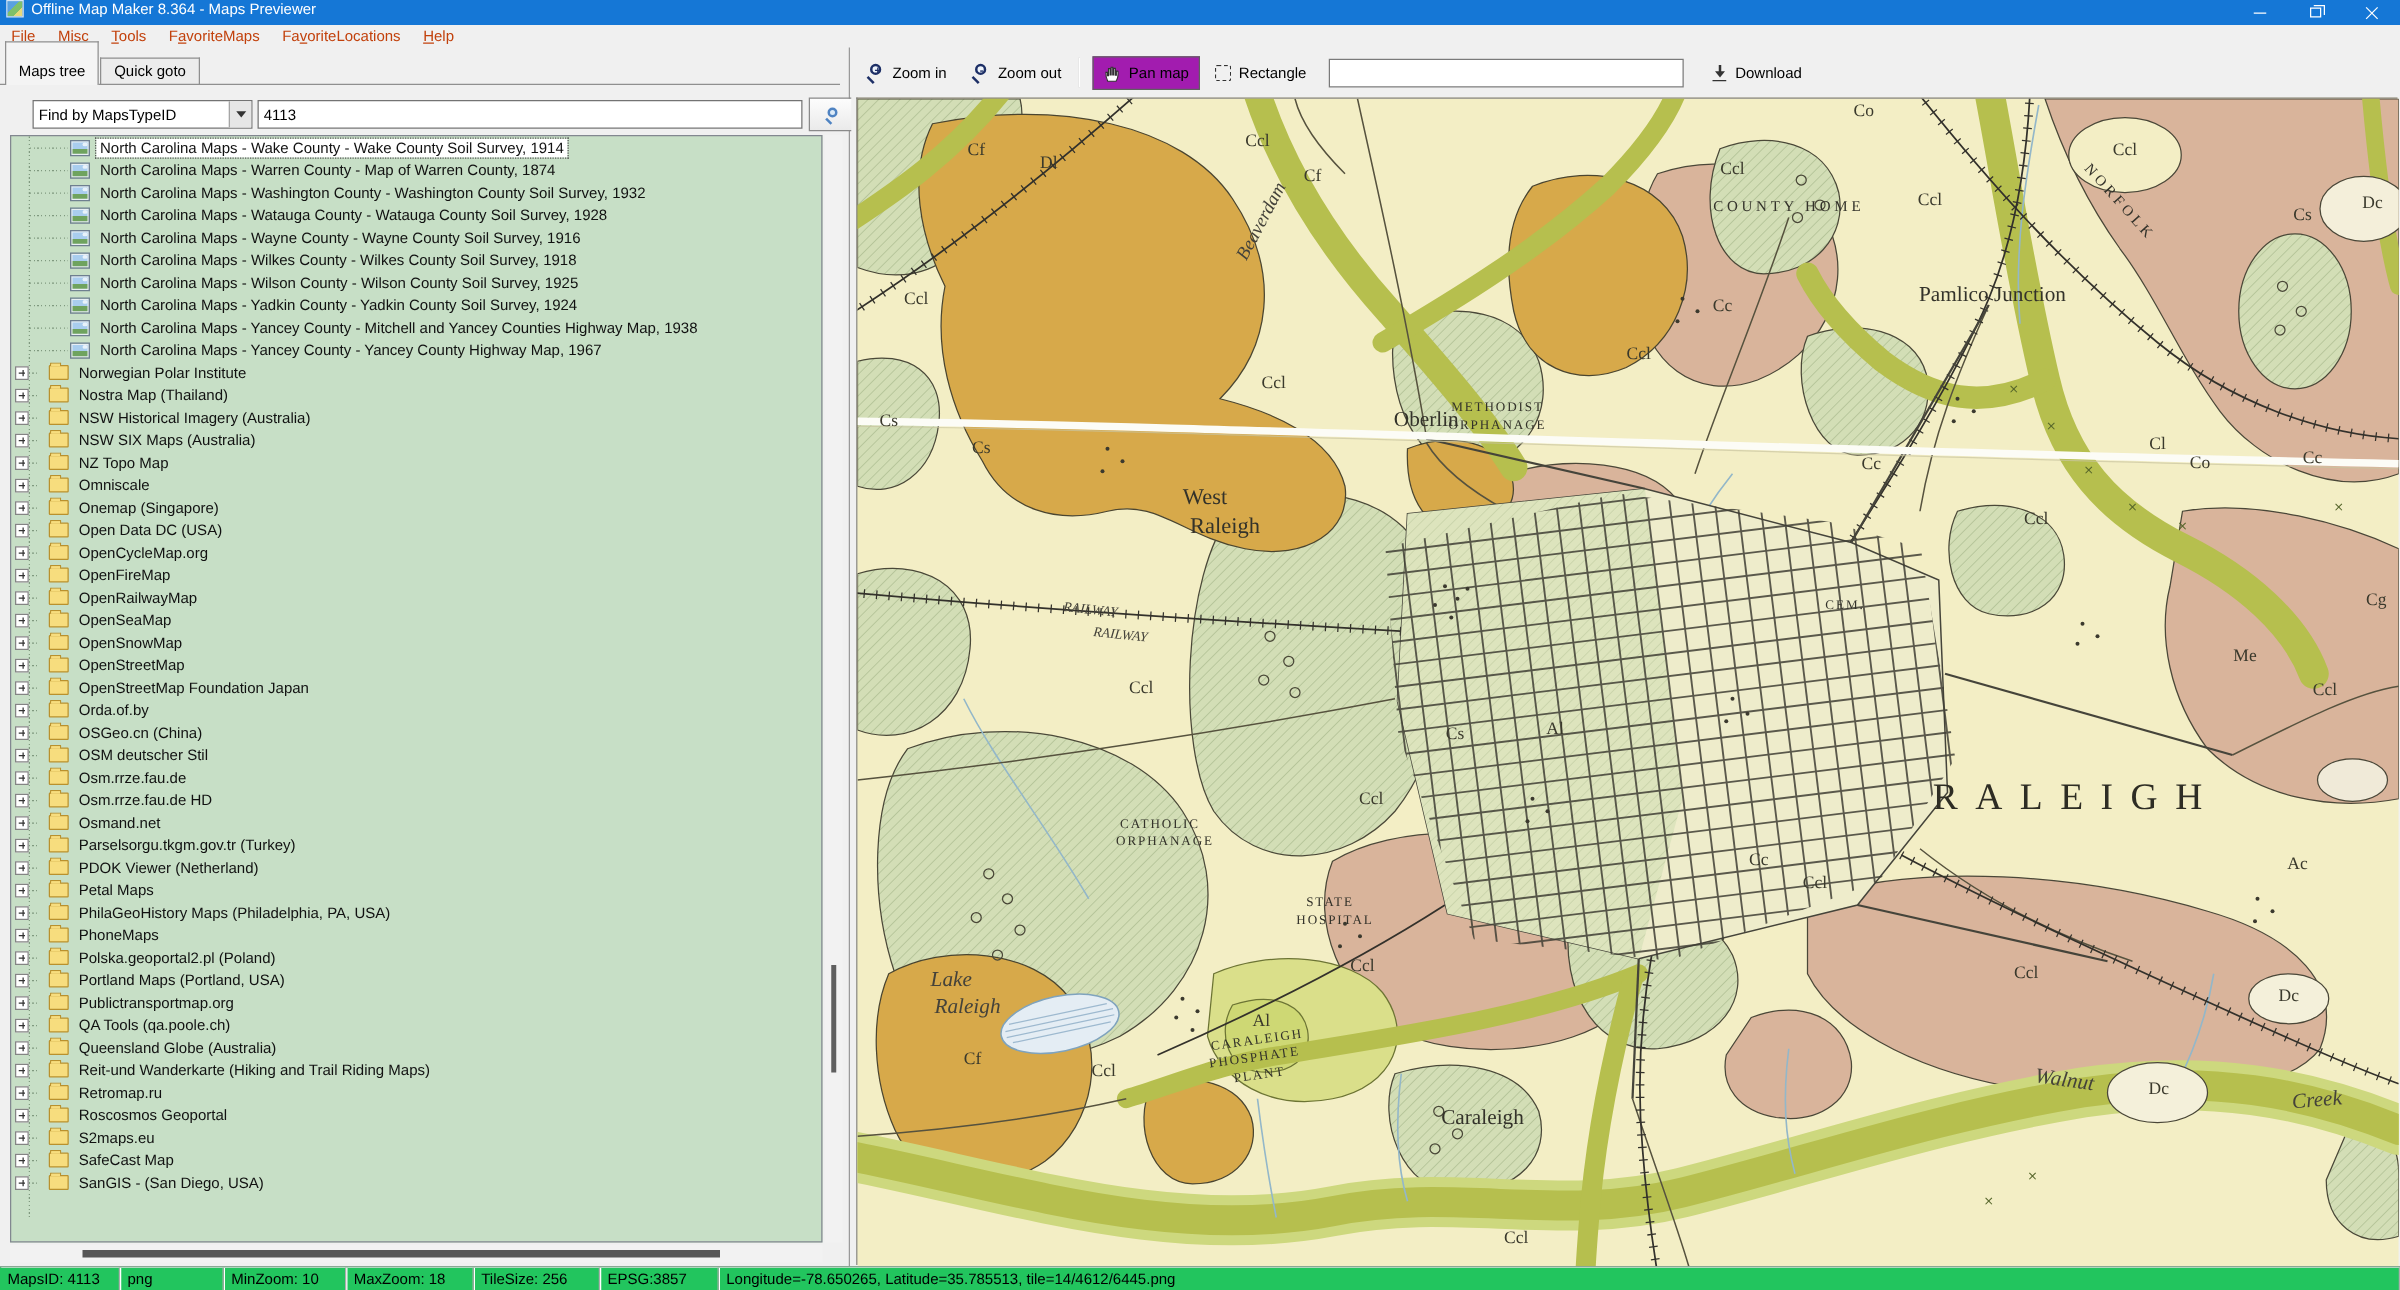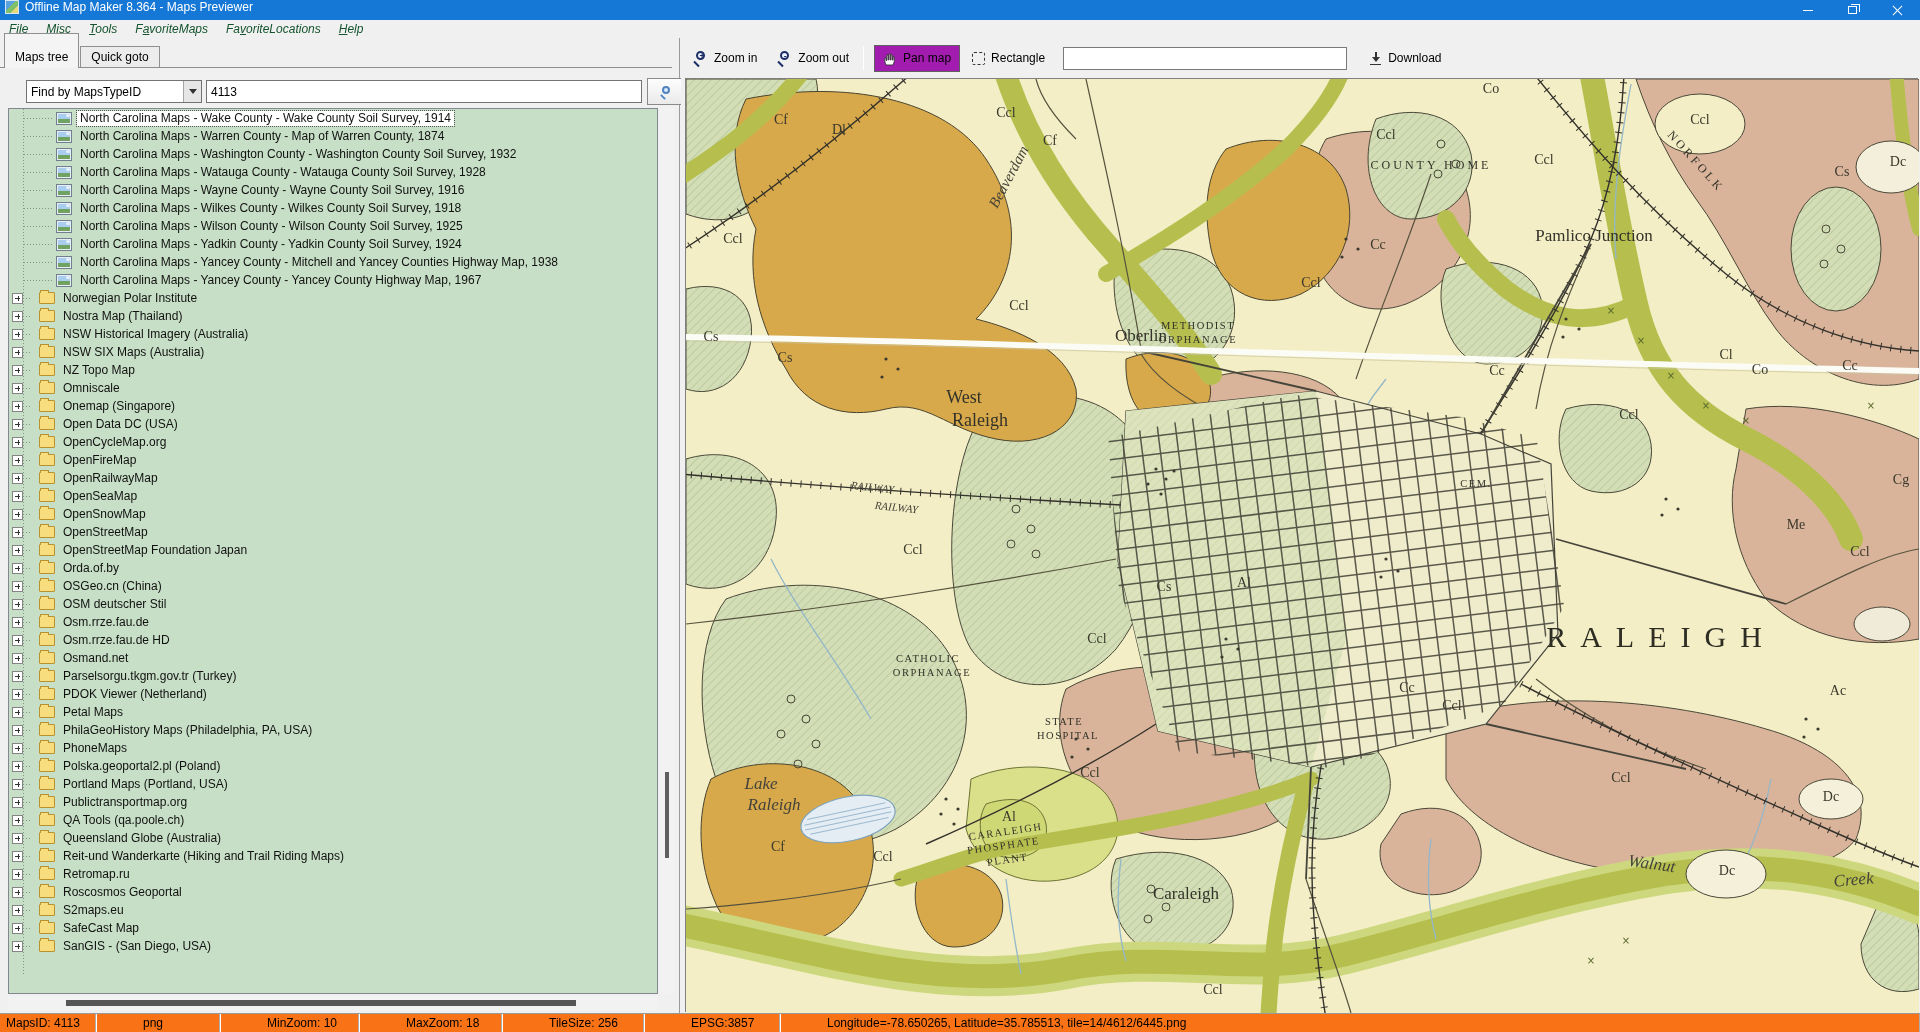--- a/index.html
+++ b/index.html
@@ -15,21 +15,21 @@
   .win-btn { width:45px; height:20px; display:flex; align-items:center; justify-content:center; }
   .glyph-min { width:10px; height:1px; background:#fff; }
   .glyph-max { width:9px; height:8px; border:1px solid #fff; position:relative; background:transparent; }
   .glyph-max::before { content:""; position:absolute; left:2px; top:-3px; width:8px; height:7px; border:1px solid #fff; border-bottom:none; border-left:none; }
   .glyph-close { position:relative; width:11px; height:11px; }
   .glyph-close::before,.glyph-close::after { content:""; position:absolute; left:-1px; top:5px; width:13px; height:1px; background:#fff; }
   .glyph-close::before { transform:rotate(45deg);} .glyph-close::after { transform:rotate(-45deg);}
 
   
   .menubar { position:absolute; left:0; top:20px; width:1920px; height:18px; background:#f0f0f0; display:flex; align-items:center; border-bottom:1px solid #f0f0f0; }
-  .menu-item { font-size:12px; color:#14532d; padding:1px 9px;font-style:italic; }
+  .menu-item { font-size:12px; color:#c2410c; padding:1px 9px; }
   .menu-item u { text-decoration:underline; }
 
   
   .left-panel { position:absolute; left:0; top:38px; width:680px; height:975px; background:#f0f0f0; border-right:1px solid #9a9a9a; }
   .tabs { position:absolute; left:4px; top:6px; height:24px; display:flex; align-items:flex-end; }
   .tab { font-size:12px; padding:3px 10px 4px 10px; border:1px solid #8f8f8f; border-bottom:none; background:#ececec; color:#000; margin-right:1px; }
   .tab.active { background:#f4f4f4; padding-top:16px; position:relative; z-index:2; }
   .tabs-underline { position:absolute; left:0; top:29px; width:672px; height:1px; background:#8f8f8f; }
 
   .search-row { position:absolute; left:16px; top:36px; height:30px; width:624px; }
@@ -96,21 +96,21 @@
   .smallcaps-sm { font-family:"Liberation Serif",serif; font-size:10.5px; letter-spacing:1.5px; fill:#33322a; }
   .serif-md { font-family:"Liberation Serif",serif; font-size:17px; fill:#33322a; }
   .serif-lg { font-family:"Liberation Serif",serif; font-size:18px; fill:#33322a; }
   .italic-sm { font-family:"Liberation Serif",serif; font-style:italic; font-size:11px; fill:#44423a; }
   .italic-md { font-family:"Liberation Serif",serif; font-style:italic; font-size:15px; fill:#44423a; }
   .italic-lg { font-family:"Liberation Serif",serif; font-style:italic; font-size:17px; fill:#44423a; }
   .city { font-family:"Liberation Serif",serif; font-size:30px; letter-spacing:14px; fill:#2e2d24; }
   .marsh { font-family:"DejaVu Sans",sans-serif; font-size:10px; fill:#55652a; }
 
   
-  .statusbar { position:absolute; left:0; top:1013px; width:1920px; height:19px; background:#f97316; border-top:1px solid #9a9a9a; display:flex;gap:41px; }
+  .statusbar { position:absolute; left:0; top:1013px; width:1920px; height:19px; background:#22c55e; border-top:1px solid #9a9a9a; display:flex; }
   .status-seg { font-size:12px; color:#000; padding:2px 6px 0 6px; border-right:1px solid #acacac; box-shadow:1px 0 0 #fff; height:100%; }
 </style>
 </head>
 <body>
 
 <div id="app">
 
   <div class="titlebar">
     <div class="app-icon"></div>
     <div class="title-text">Offline Map Maker 8.364 - Maps Previewer</div>

